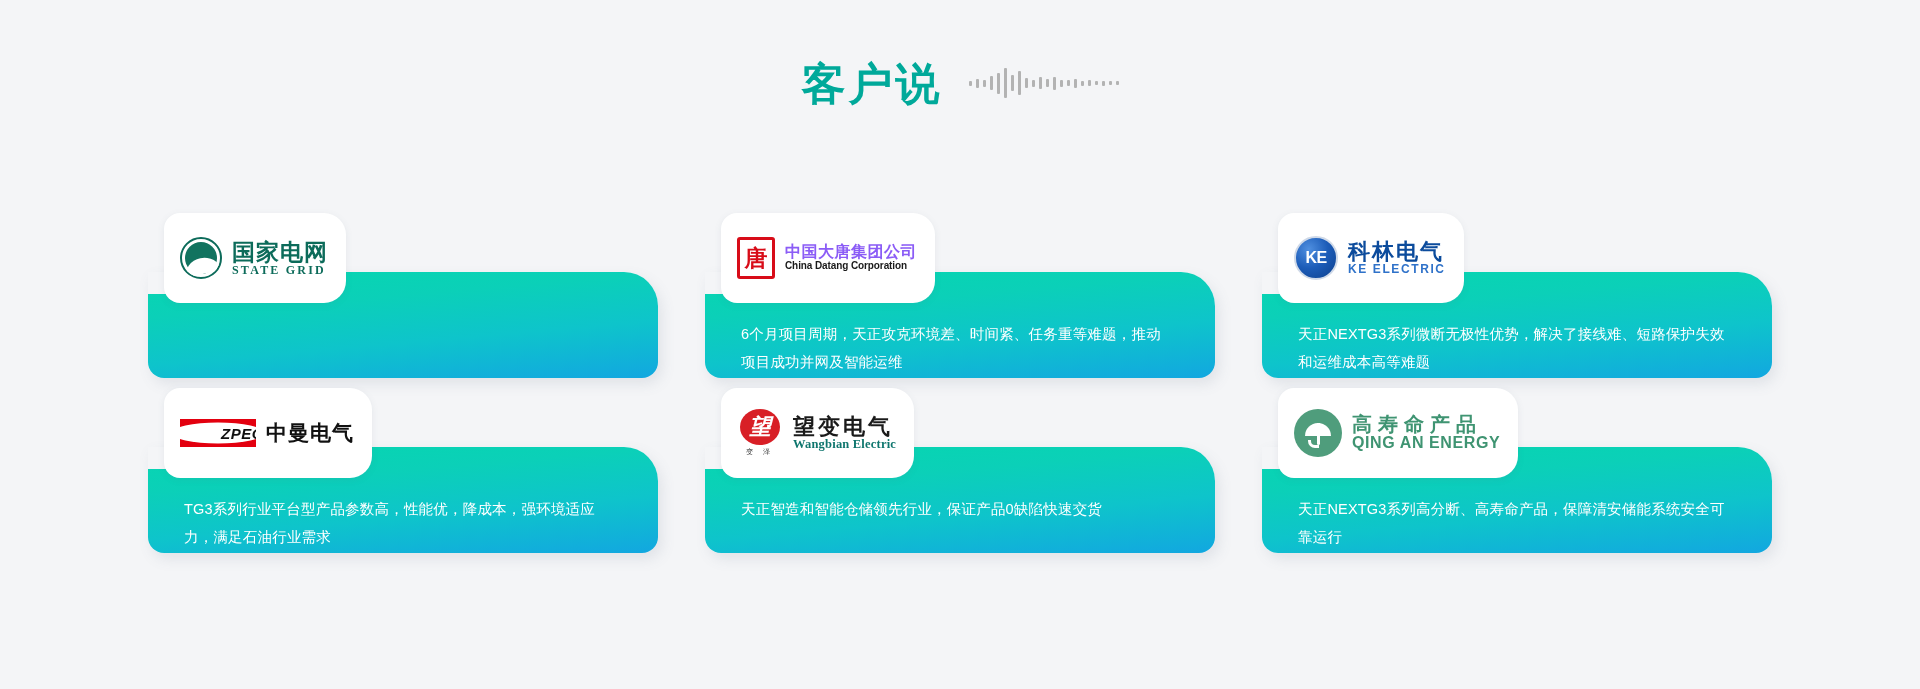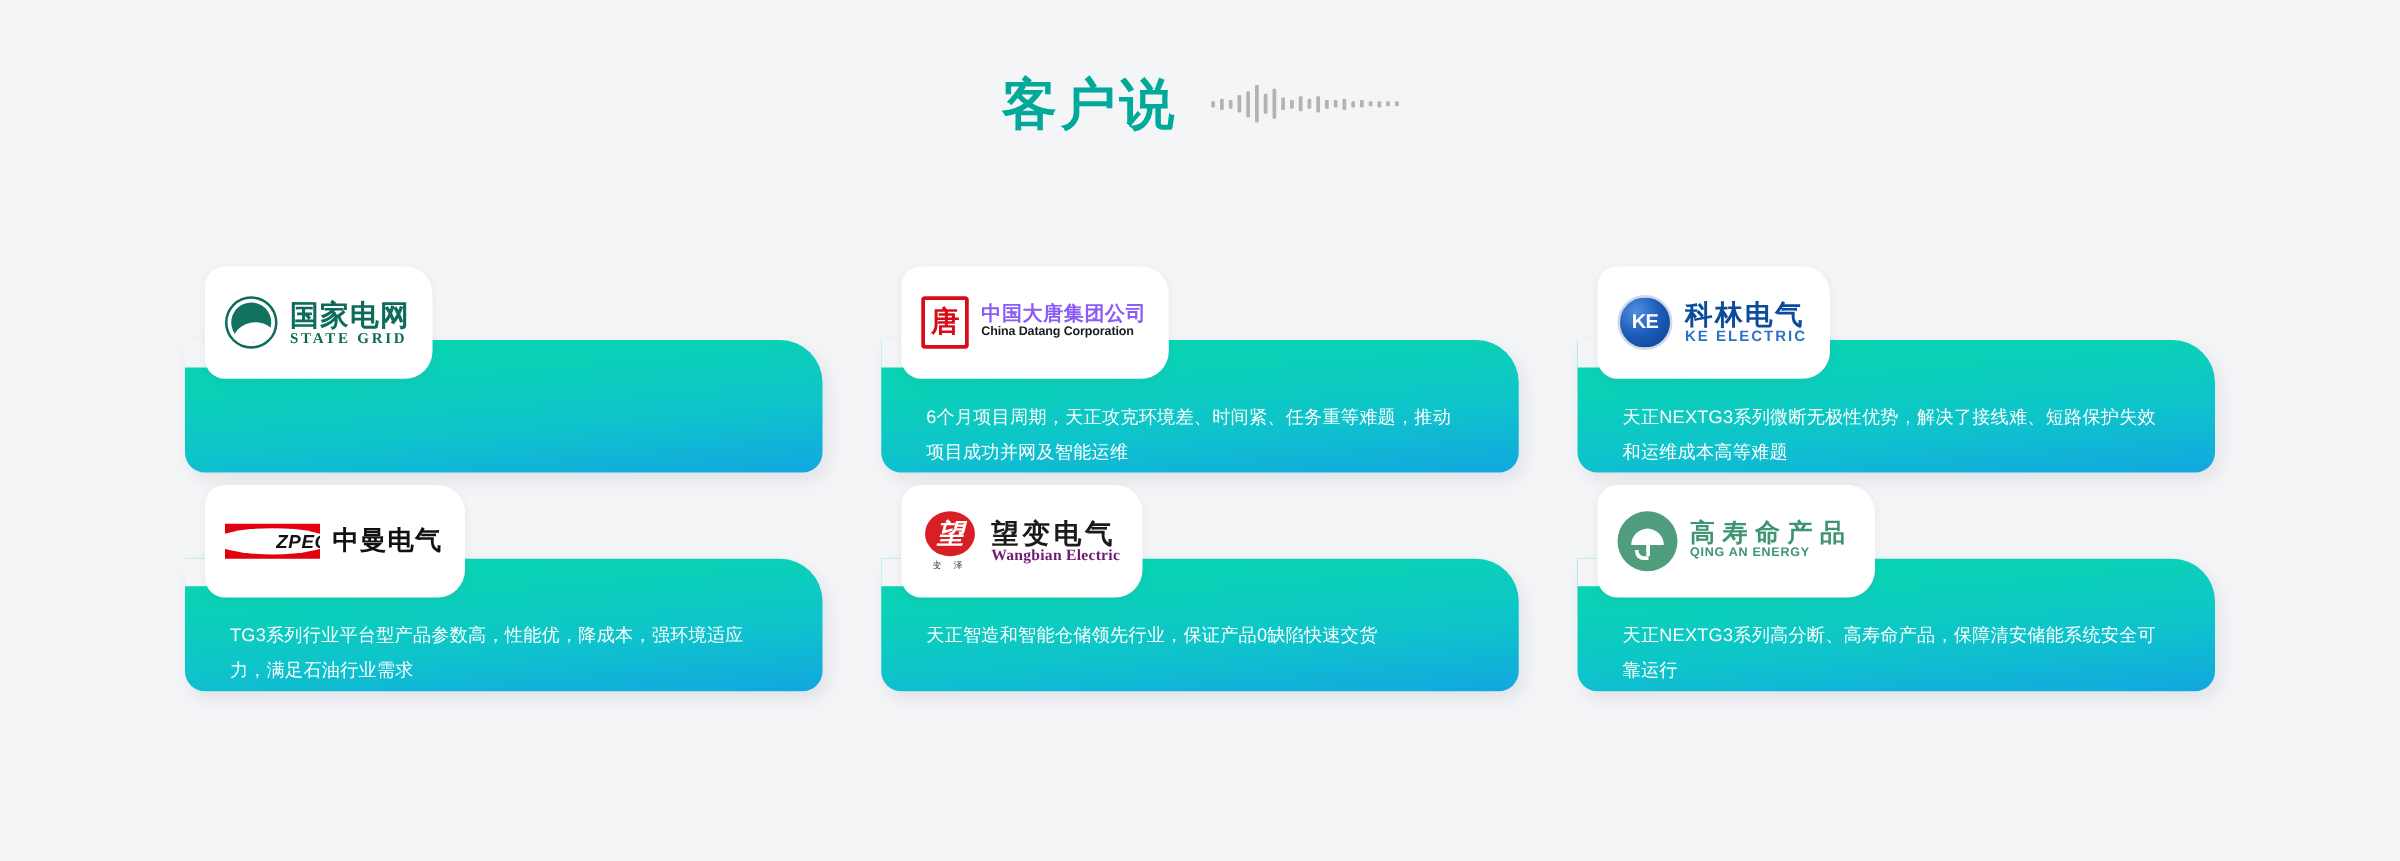--- a/index.html
+++ b/index.html
@@ -206,38 +206,38 @@
   }
   .zpec-box span {
     position: relative; z-index: 2;
     color: #111111; font-size: 15px; font-weight: 700;
     font-style: italic; letter-spacing: 0.5px; margin-left: 48px;
   }
 
   
   .brand-wangbian .logo-cn { color: #1a1a1a; font-size: 22px; letter-spacing: 3px;
                              font-family: "Liberation Serif", "DejaVu Serif", serif; }
-  .brand-wangbian .logo-en { color: #701a75; font-size: 12.5px; font-weight: 700;
+  .brand-wangbian .logo-en { color: #0f766e; font-size: 12.5px; font-weight: 700;
                              font-family: "Liberation Serif", "DejaVu Serif", serif; letter-spacing: 0.2px; }
   .wb-mark {
     width: 46px; height: 48px;
     display: flex; flex-direction: column; align-items: center; justify-content: flex-start;
   }
   .wb-disc {
     width: 40px; height: 38px; border-radius: 50%;
     background: #d81f26;
     display: flex; align-items: center; justify-content: center;
     color: #ffffff; font-size: 22px; font-weight: 700; font-style: italic;
     font-family: "Liberation Serif", serif;
   }
   .wb-sub { font-size: 7px; color: #333; margin-top: 2px; letter-spacing: 4px; }
 
   
   .brand-qingan .logo-cn { color: #3f9472; font-size: 20px; letter-spacing: 6px; font-weight: 700; }
-  .brand-qingan .logo-en { color: #3f9472; font-size: 10px; font-weight: 700; letter-spacing: 0.6px; }
+  .brand-qingan .logo-en { color: #3f9472; font-size: 16px; font-weight: 700; letter-spacing: 0.6px; }
   .qa-circle {
     width: 48px; height: 48px; border-radius: 50%;
     background: #4f9d7c;
     position: relative;
   }
   .qa-circle::before {
     content: ""; position: absolute; left: 11px; top: 14px; width: 26px; height: 13px;
     background: #ffffff; border-radius: 13px 13px 0 0;
   }
   .qa-circle::after {

